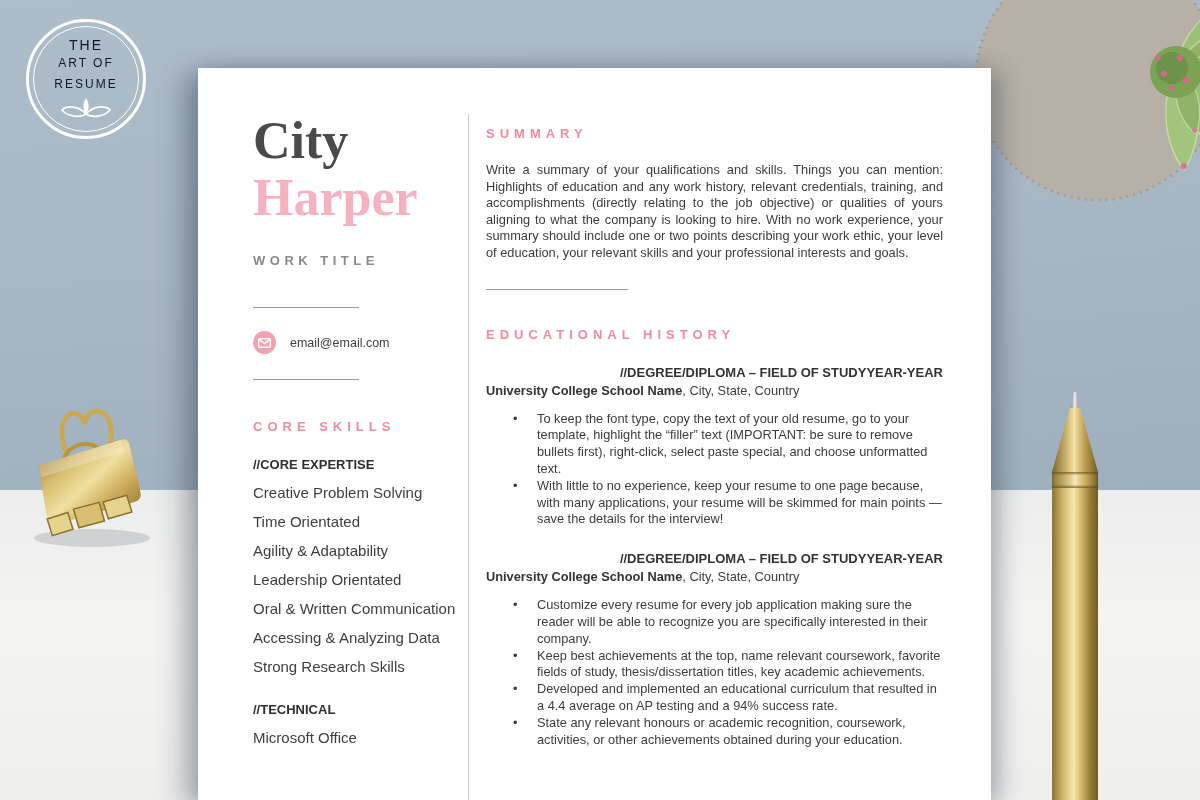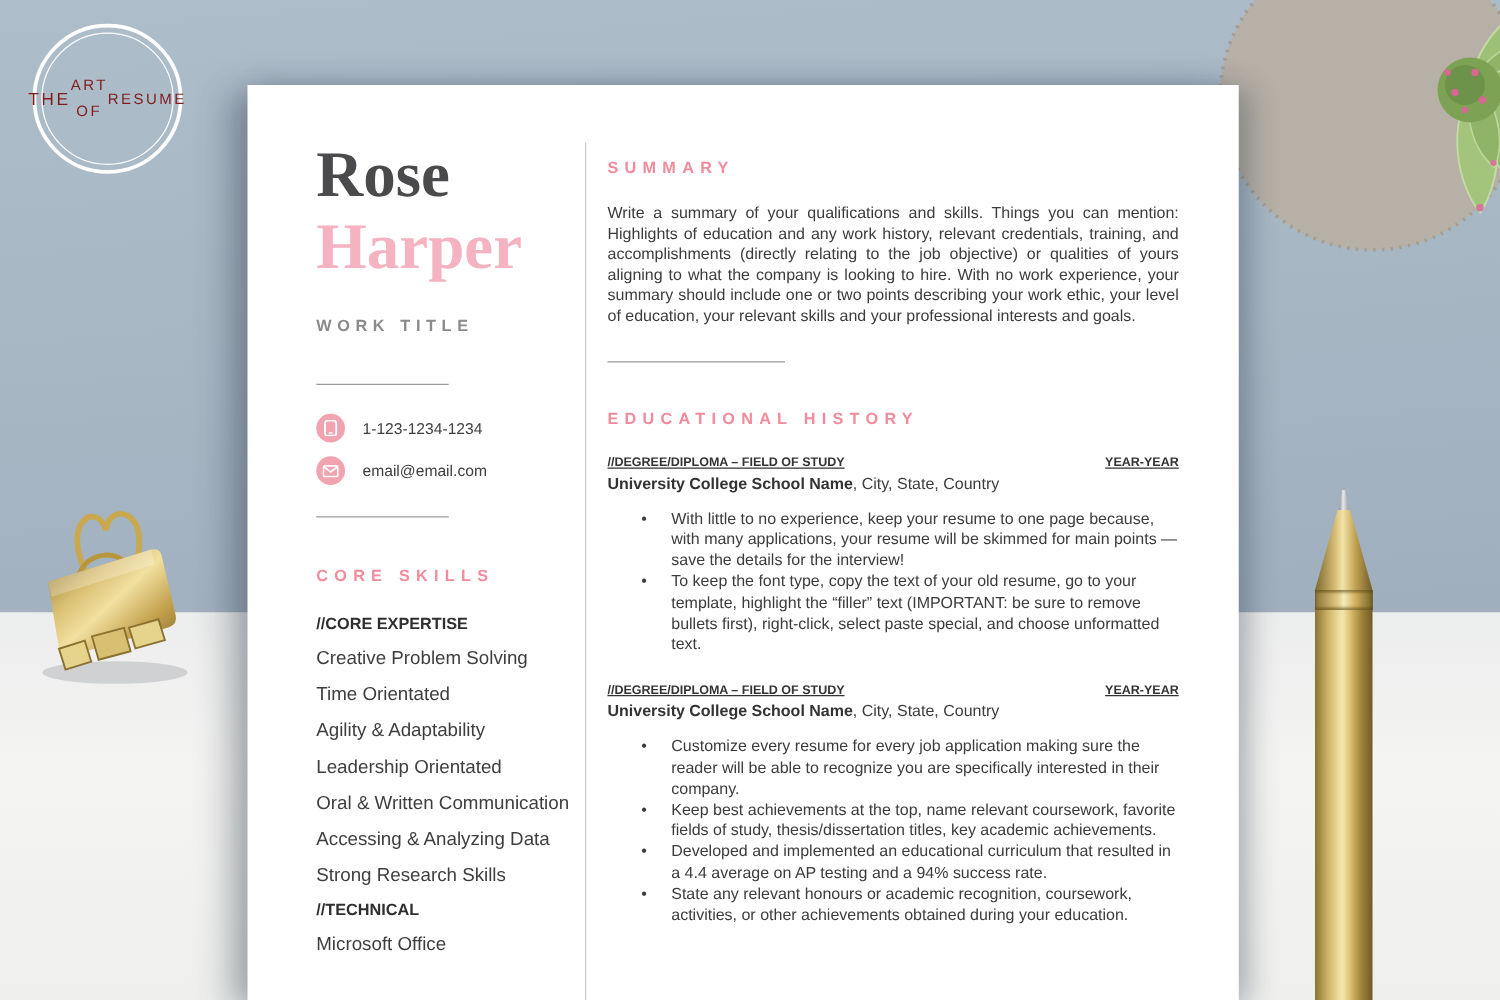--- a/index.html
+++ b/index.html
@@ -12,22 +12,22 @@
   .bg-marble{position:absolute;top:490px;left:0;width:1200px;height:310px;
      background-color:#f0f0ee;
      background-image:
        linear-gradient(112deg, transparent 46.4%, rgba(145,150,162,.38) 46.9%, transparent 47.6%),
        linear-gradient(118deg, transparent 63%, rgba(150,153,165,.26) 63.5%, transparent 64.3%),
        linear-gradient(98deg, transparent 24%, rgba(165,168,178,.2) 24.5%, transparent 25.2%),
        linear-gradient(180deg,#eceded 0%,#f4f4f2 40%,#eff0ee 100%);}
 
   
   .logo{position:absolute;left:26px;top:19px;width:114px;height:114px;border-radius:50%;
-        border:3px solid #fff;display:flex;flex-direction:row;align-items:center;
-        justify-content:center;color:#7f1d1d;text-align:center;}
+        border:3px solid #fff;display:flex;flex-direction:column;align-items:center;
+        justify-content:center;color:#0f172a;text-align:center;}
   .logo::before{content:"";position:absolute;inset:4px;border:1.5px solid #fff;border-radius:50%;}
   .logo .l1{font-size:14px;letter-spacing:2px;line-height:16px;}
   .logo .l2,.logo .l3{font-size:12px;letter-spacing:2px;line-height:21px;}
   .logo svg{margin-top:2px;}
 
   
   .paper{position:absolute;left:198px;top:68px;width:793px;height:732px;background:#fff;
          box-shadow:-14px 6px 26px rgba(40,52,68,.38), 10px 4px 22px rgba(40,52,68,.30);
          overflow:hidden;}
   .col-sep{position:absolute;left:270px;top:46px;bottom:0;width:1px;background:#c9c9c9;}
@@ -43,30 +43,30 @@
   .left-col .hr-s{margin-top:39px;}
   .contact{margin-top:23px;display:flex;flex-direction:column;gap:11px;}
   .c-row{display:flex;align-items:center;gap:14px;font-size:12.5px;color:#3e3e40;}
   .c-ic{flex:0 0 23px;width:23px;height:23px;border-radius:50%;background:#f1a3b0;
         display:flex;align-items:center;justify-content:center;}
   .hr-s.below-contact{margin-top:25px;}
   .sec-h{font-size:13px;font-weight:700;letter-spacing:5px;color:#f28b9b;}
   .left-col .sec-h{margin-top:39px;}
   .grp-title{margin-top:23px;font-size:13px;font-weight:700;color:#2f2f31;}
   .skill{margin-top:12px;font-size:15px;color:#3e3e40;}
-  .grp-title.second{margin-top:11px;}
+  .grp-title.second{margin-top:27px;}
 
   .right-col .sec-h.first{margin-top:58px;}
   .summary-p{margin:21px 0 0 0;font-size:12.8px;line-height:16.6px;color:#3c3c3e;
              text-align:justify;}
   .right-col .hr-s{width:142px;}
   .right-col .hr-s.after-summary{margin-top:27px;}
   .edu-h{margin-top:37px;}
-  .deg-row{margin-top:23px;display:flex;justify-content:space-between;
-           font-size:10px;font-weight:700;color:#333335;text-decoration:underline;}
+  .deg-row{margin-top:23px;display:flex;justify-content:flex-end;
+           font-size:13px;font-weight:700;color:#333335;}
   .school{font-size:12.8px;color:#3c3c3e;margin-top:3px;}
   .school b{color:#333335;}
   ul.bullets{list-style:none;margin:13px 0 0 0;padding:0;font-size:12.8px;
              line-height:16.8px;color:#3c3c3e;}
   ul.bullets li{position:relative;padding-left:51px;}
   ul.bullets li::before{content:"\2022";position:absolute;left:27px;top:0;}
 
   
   .pen{position:absolute;left:1052px;top:392px;width:46px;height:408px;}
   .pen .point{position:absolute;left:18px;top:0;width:10px;height:24px;
@@ -191,36 +191,27 @@
     <div class="cone"></div>
     <div class="band"></div>
     <div class="barrel"></div>
   </div>
 
   <div class="paper">
     <div class="col-sep"></div>
 
     <div class="left-col">
       <h1>
-        <span>Rose</span><br>
+        <span>City</span><br>
         <span class="last">Harper</span>
       </h1>
       <div class="work-title">WORK TITLE</div>
       <hr class="hr-s">
 
       <div class="contact">
-        <div class="c-row">
-          <span class="c-ic">
-            <svg width="11" height="13" viewBox="0 0 11 13">
-                <rect x="1" y="0.5" width="9" height="12" rx="2" fill="none" stroke="#fff" stroke-width="1.5"></rect>
-                <rect x="4" y="9.6" width="3" height="1.3" rx="0.6" fill="#fff"></rect>
-              </svg>
-          </span>
-          <span>1-123-1234-1234</span>
-        </div>
         <div class="c-row">
           <span class="c-ic">
             <svg width="13" height="10" viewBox="0 0 13 10">
                 <rect x="0.7" y="0.7" width="11.6" height="8.6" rx="1.2" fill="none" stroke="#fff" stroke-width="1.4"></rect>
                 <path d="M1 1.4 L6.5 5.6 L12 1.4" fill="none" stroke="#fff" stroke-width="1.4"></path>
               </svg>
           </span>
           <span>email@email.com</span>
         </div>
       </div>
@@ -248,22 +239,22 @@
       <div class="sec-h edu-h">EDUCATIONAL HISTORY</div>
 
       <div class="deg-row">
         <span>//DEGREE/DIPLOMA – FIELD OF STUDY</span>
         <span>YEAR-YEAR</span>
       </div>
       <div class="school">
         <b>University College School Name</b><span>, City, State, Country</span>
       </div>
       <ul class="bullets">
+        <li>To keep the font type, copy the text of your old resume, go to your template, highlight the “filler” text (IMPORTANT: be sure to remove bullets first), right-click, select paste special, and choose unformatted text.</li>
         <li>With little to no experience, keep your resume to one page because, with many applications, your resume will be skimmed for main points — save the details for the interview!</li>
-        <li>To keep the font type, copy the text of your old resume, go to your template, highlight the “filler” text (IMPORTANT: be sure to remove bullets first), right-click, select paste special, and choose unformatted text.</li>
       </ul>
 
       <div class="deg-row">
         <span>//DEGREE/DIPLOMA – FIELD OF STUDY</span>
         <span>YEAR-YEAR</span>
       </div>
       <div class="school">
         <b>University College School Name</b><span>, City, State, Country</span>
       </div>
       <ul class="bullets">

